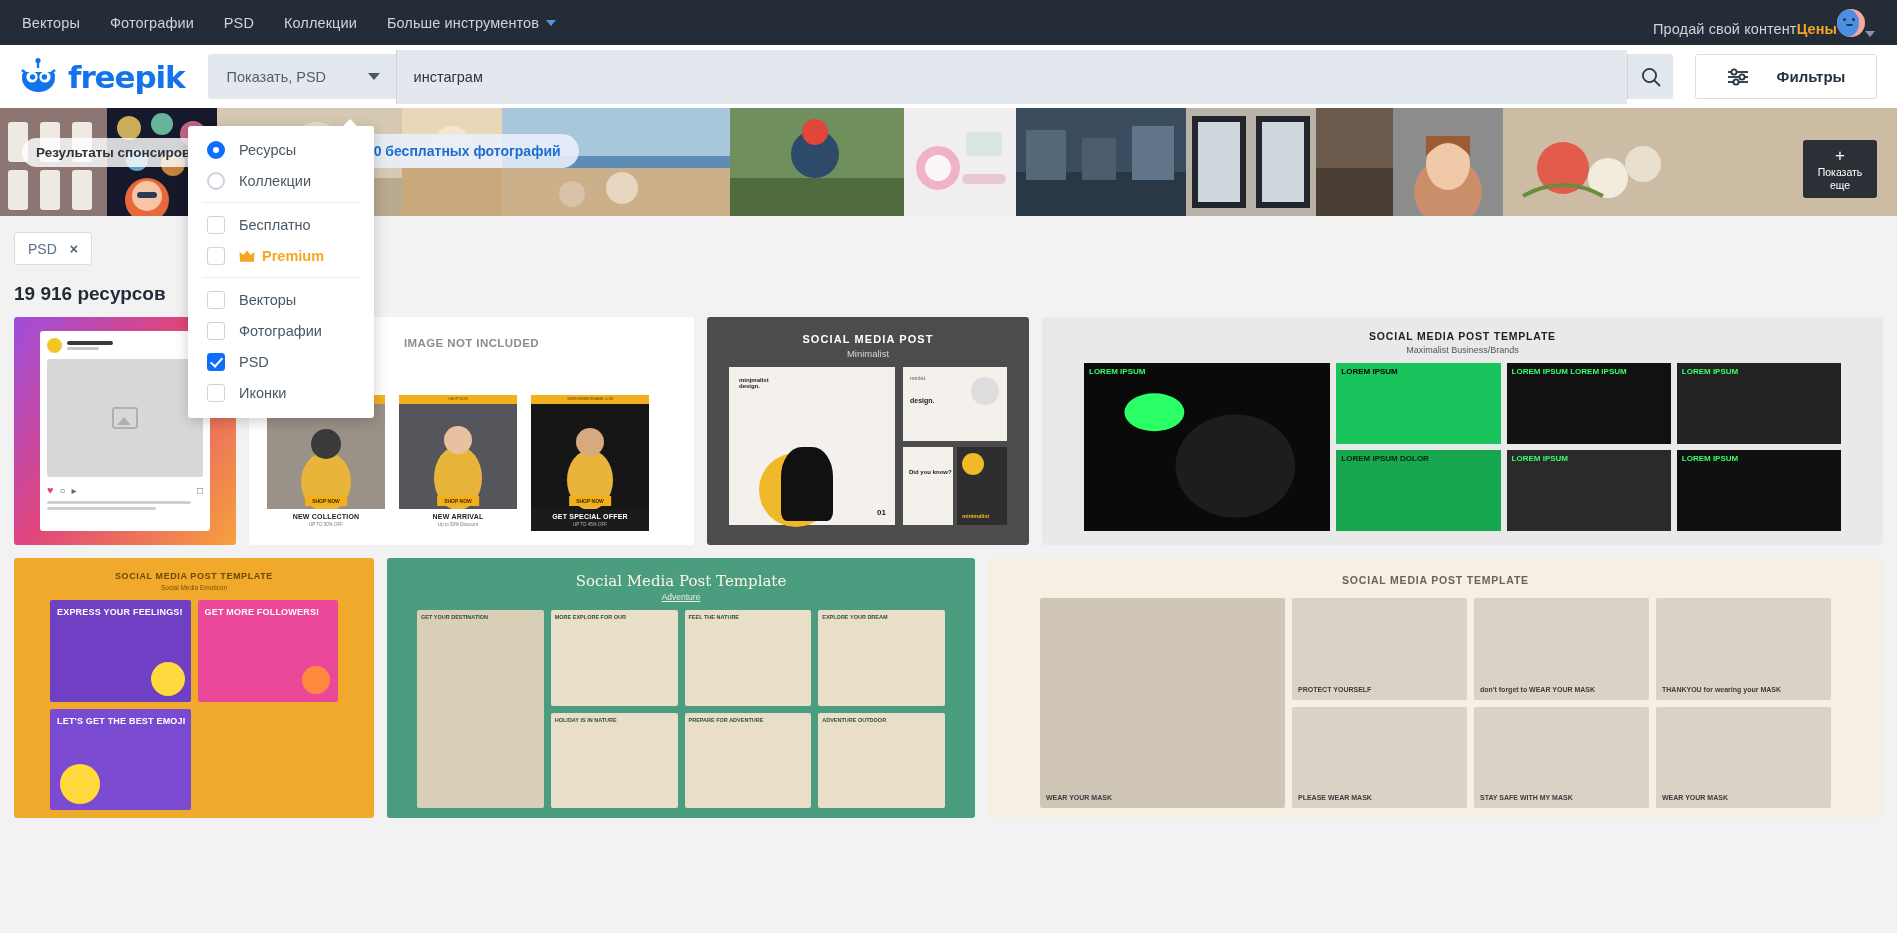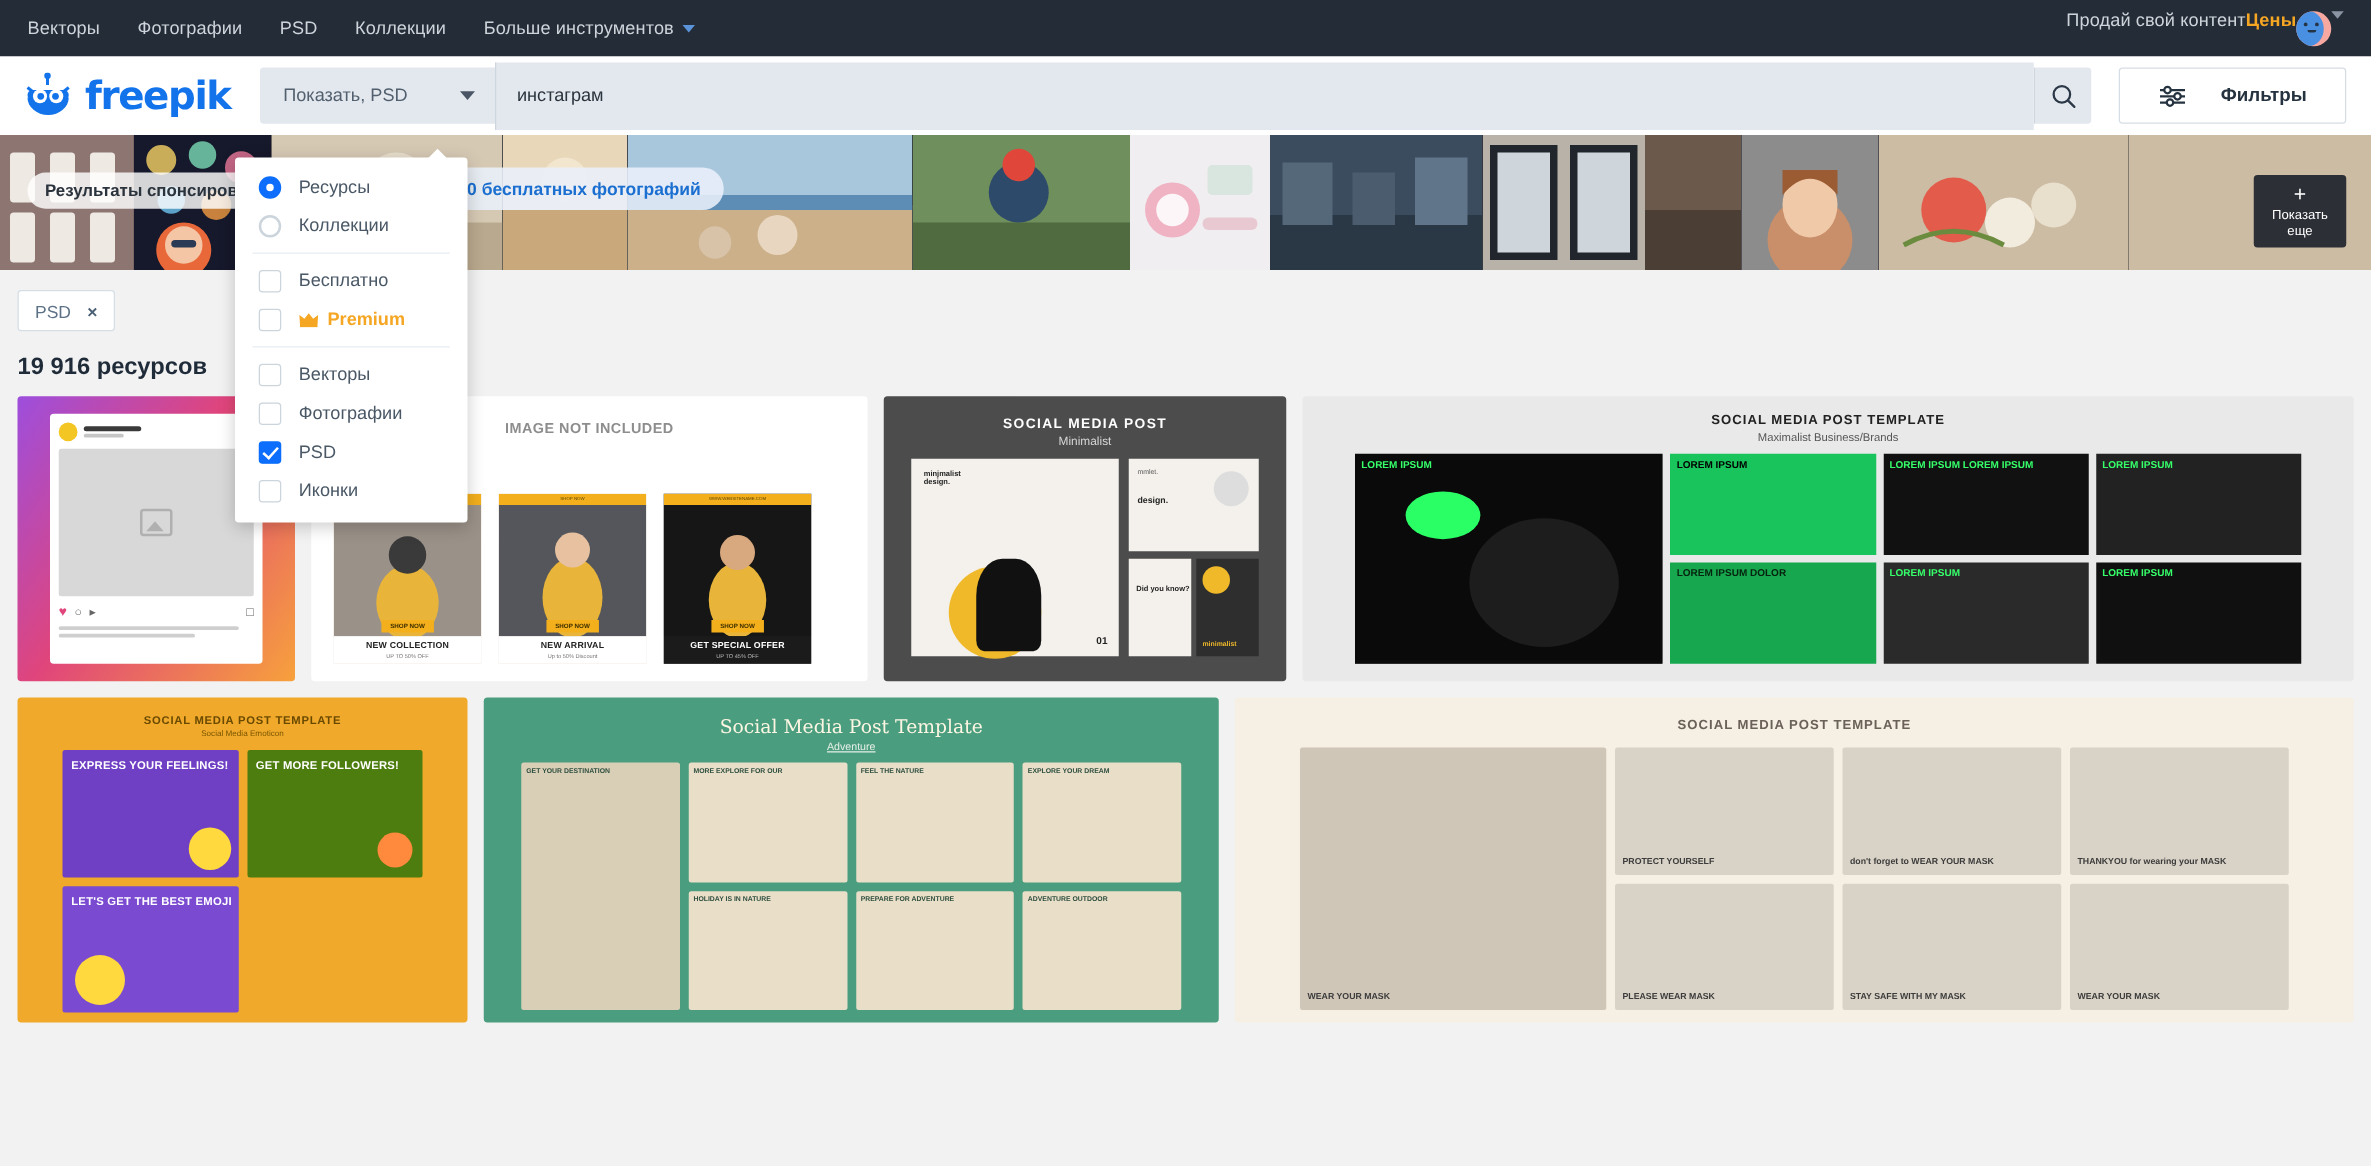--- a/index.html
+++ b/index.html
@@ -16,21 +16,21 @@
     display: flex; align-items: center;
     padding: 0 22px;
     position: relative; z-index: 60;
   }
   .topnav-left { display: flex; align-items: center; gap: 30px; }
   .topnav-link {
     color: #ced4da; font-size: 14.5px; letter-spacing: .1px;
     display: flex; align-items: center; gap: 7px; cursor: pointer;
   }
   .topnav-right {
-    margin-left: auto; display: flex; align-items: flex-start; 
+    margin-left: auto; display: flex; align-items: flex-end; 
   }
   .topnav-link.sell { color: #ced4da; }
   .topnav-link.pricing { color: #f5a623; font-weight: bold; }
   .caret-down {
     width: 0; height: 0; border-left: 5px solid transparent;
     border-right: 5px solid transparent; border-top: 6px solid #5b93d8;
   }
   .caret-down.grey { border-top-color: #8a94a3; }
   .avatar {
     width: 28px; height: 28px; border-radius: 50%;
@@ -649,21 +649,21 @@
   <div class="grid-row2">
 
     <div class="card c5">
       <div class="c5-t">SOCIAL MEDIA POST TEMPLATE</div>
       <div class="c5-t2">Social Media Emoticon</div>
       <div class="c5-grid">
         <div class="c5-cell">
           <b>EXPRESS YOUR FEELINGS!</b>
           <div class="emoji" style="width:34px;height:34px;right:6px;bottom:6px;"></div>
         </div>
-        <div class="c5-cell" style="background:#4d7c0f;">
+        <div class="c5-cell" style="background:#ec4899;">
           <b>GET MORE FOLLOWERS!</b>
           <div class="emoji" style="width:28px;height:28px;right:8px;bottom:8px;background:#ff8a3d;"></div>
         </div>
         <div class="c5-cell" style="background:#7a4ad0;">
           <b>LET'S GET THE BEST EMOJI</b>
           <div class="emoji" style="width:40px;height:40px;left:10px;bottom:6px;"></div>
         </div>
       </div>
     </div>
 

